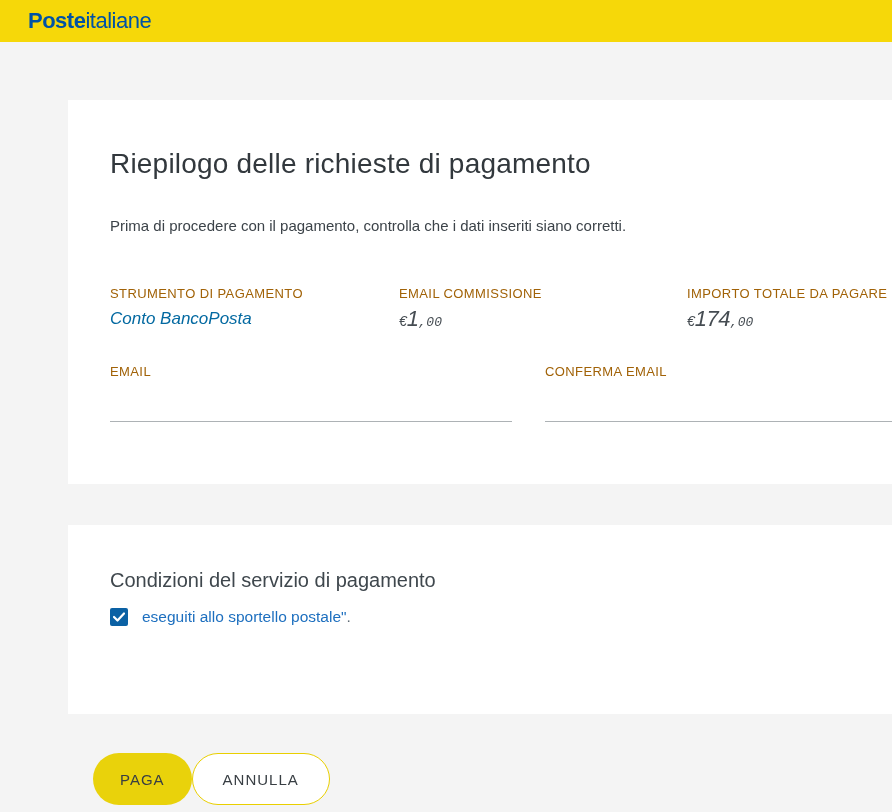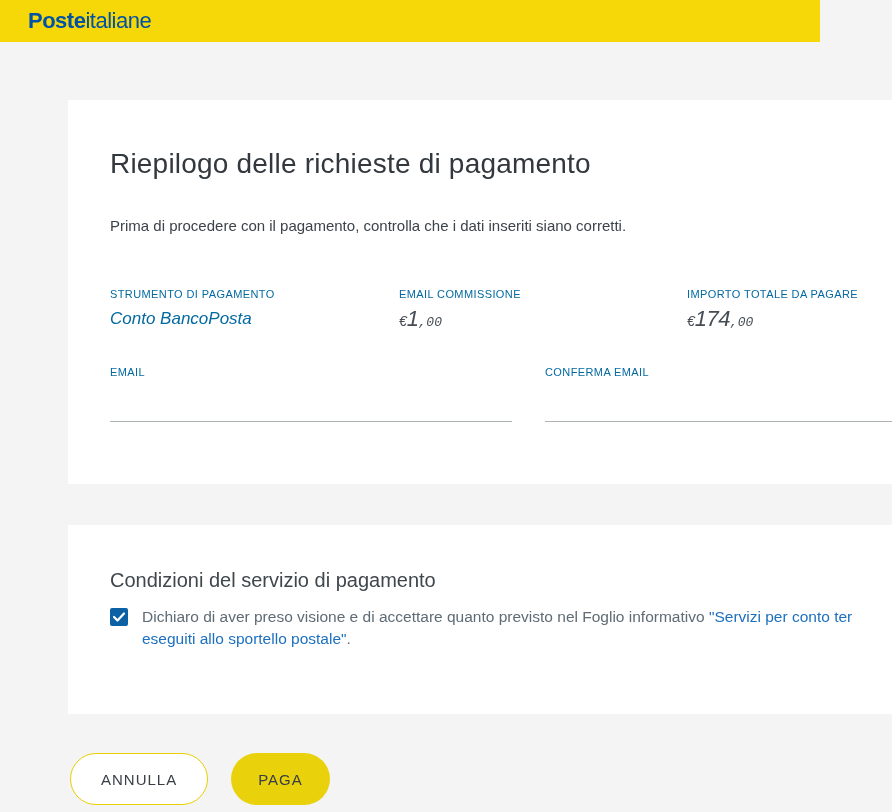--- a/index.html
+++ b/index.html
@@ -5,21 +5,21 @@
   * { margin: 0; padding: 0; box-sizing: border-box; }
   html, body {
     width: 892px; height: 812px;
     overflow: hidden;
     background: #f4f4f4;
     font-family: "Liberation Sans", "DejaVu Sans", sans-serif;
     position: relative;
   }
   
   .topbar {
-    width: 820px; height: 42px;
+    width: 892px; height: 42px;
     background: #f6d809;
     display: flex; align-items: center;
     padding-left: 28px;
   }
   .logo { font-size: 22px; color: #0052a5; letter-spacing: -0.5px; cursor: pointer; }
   .logo b { font-weight: 700; }
   .logo span { font-weight: 400; }
 
   
   .card {
@@ -40,21 +40,21 @@
   .page-subtitle {
     margin-top: 34px;
     font-size: 15px; color: #3c4349; line-height: 20px;
   }
   .info-row {
     margin-top: 50px;
     display: grid;
     grid-template-columns: 289px 288px auto;
   }
   .info-label, .email-label {
-    font-size: 11px; color: #0369a1;
+    font-size: 13px; color: #a16207;
     letter-spacing: 0.4px; line-height: 16px;
   }
   .info-value {
     margin-top: 6px;
     font-style: italic;
     font-size: 17px; color: #0369a1; line-height: 22px;
   }
   .money { font-style: italic; color: #454c52; }
   .money .cur { font-size: 14px; }
   .money .amt { font-size: 22px; letter-spacing: -0.5px; }
@@ -181,26 +181,23 @@
 <section class="card card-conditions">
   <h2 class="conditions-title">Condizioni del servizio di pagamento</h2>
 
   <div class="consent-row">
     <div class="checkbox" role="checkbox" aria-checked="true">
       <svg width="12" height="10" viewBox="0 0 12 10">
         <polyline points="1,5 4.5,8.5 11,1.5" fill="none" stroke="#ffffff" stroke-width="2.2" stroke-linecap="round" stroke-linejoin="round"></polyline>
       </svg>
     </div>
     <div class="consent-text">
-      <div class="consent-line1">
-        <span>Dichiaro di aver preso visione e di accettare quanto previsto nel Foglio informativo </span><span class="link">"</span><a class="link">Servizi per conto ter</a>
-      </div>
       <div class="consent-line2">
         <a class="link">eseguiti allo sportello postale"</a><span>.</span>
       </div>
     </div>
   </div>
 </section>
 
 <div class="actions">
+  <button class="btn btn-pay">PAGA</button>
   <button class="btn btn-cancel">ANNULLA</button>
-  <button class="btn btn-pay">PAGA</button>
 </div>
 
 </body></html>

